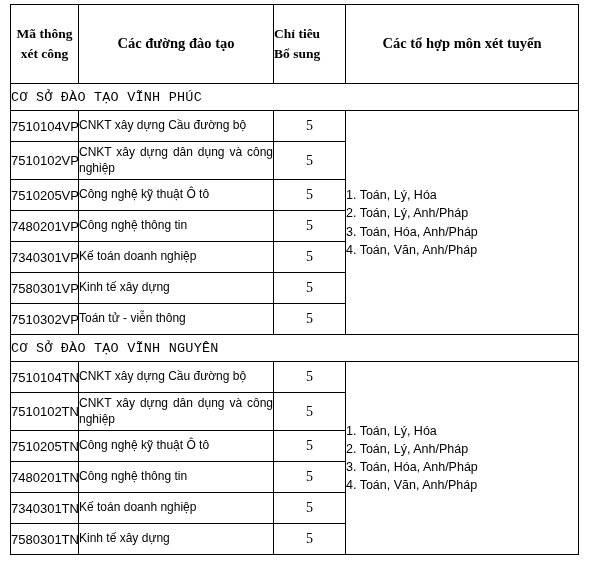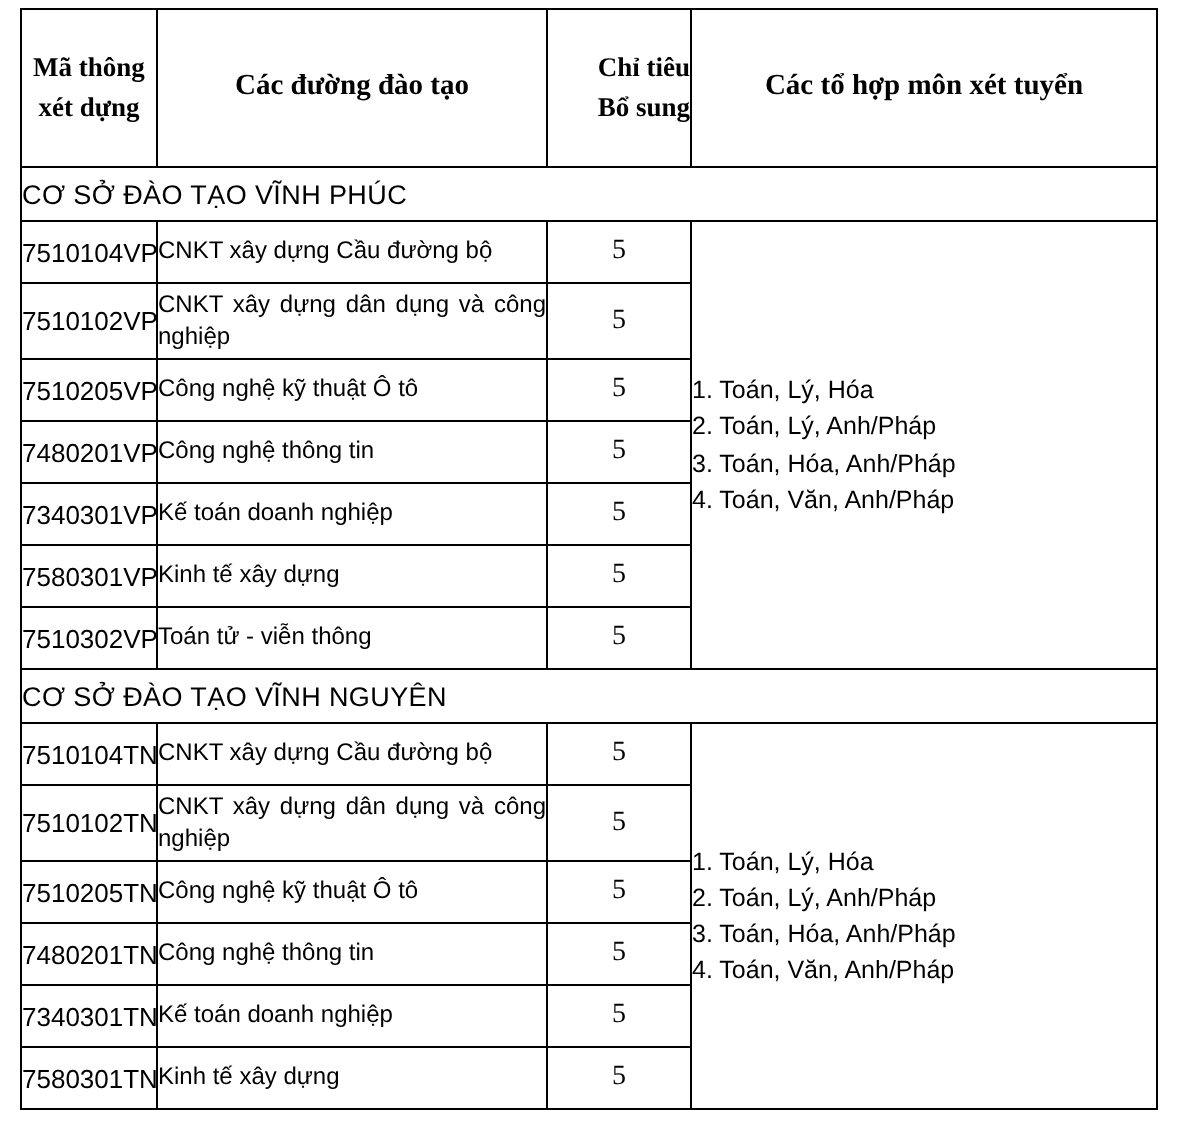--- a/index.html
+++ b/index.html
@@ -43,30 +43,30 @@
     font-size: 14.5px;
     text-align: center;
     line-height: 1.45;
     height: 78px;
     padding: 0 4px;
   }
   .header-cell.narrow {
     font-size: 13.5px;
   }
   .header-cell.left-pad {
-    text-align: right;
+    text-align: left;
     padding-left: 10px;
   }
 
   
   .section-row td {
     height: 26px;
   }
   .section-title {
-    font-family: Liberation Sans, sans-serif;
+    font-family: Liberation Mono, monospace;
     font-size: 13.5px;
     font-weight: normal;
     text-align: left;
     padding-left: 8px;
     letter-spacing: 0.2px;
   }
 
   
   .data-row td {
     height: 30px;
@@ -119,21 +119,21 @@
     <col class="col-code">
     <col class="col-name">
     <col class="col-quota">
     <col class="col-combo">
   </colgroup>
   <tbody>
 
     <tr>
       <td class="header-cell narrow">
         <div>Mã thông</div>
-        <div>xét dựng</div>
+        <div>xét công</div>
       </td>
       <td class="header-cell">Các đường đào tạo</td>
       <td class="header-cell narrow left-pad">
         <div>Chỉ tiêu</div>
         <div>Bổ sung</div>
       </td>
       <td class="header-cell">Các tổ hợp môn  xét tuyển</td>
     </tr>
 
     <tr class="section-row">

